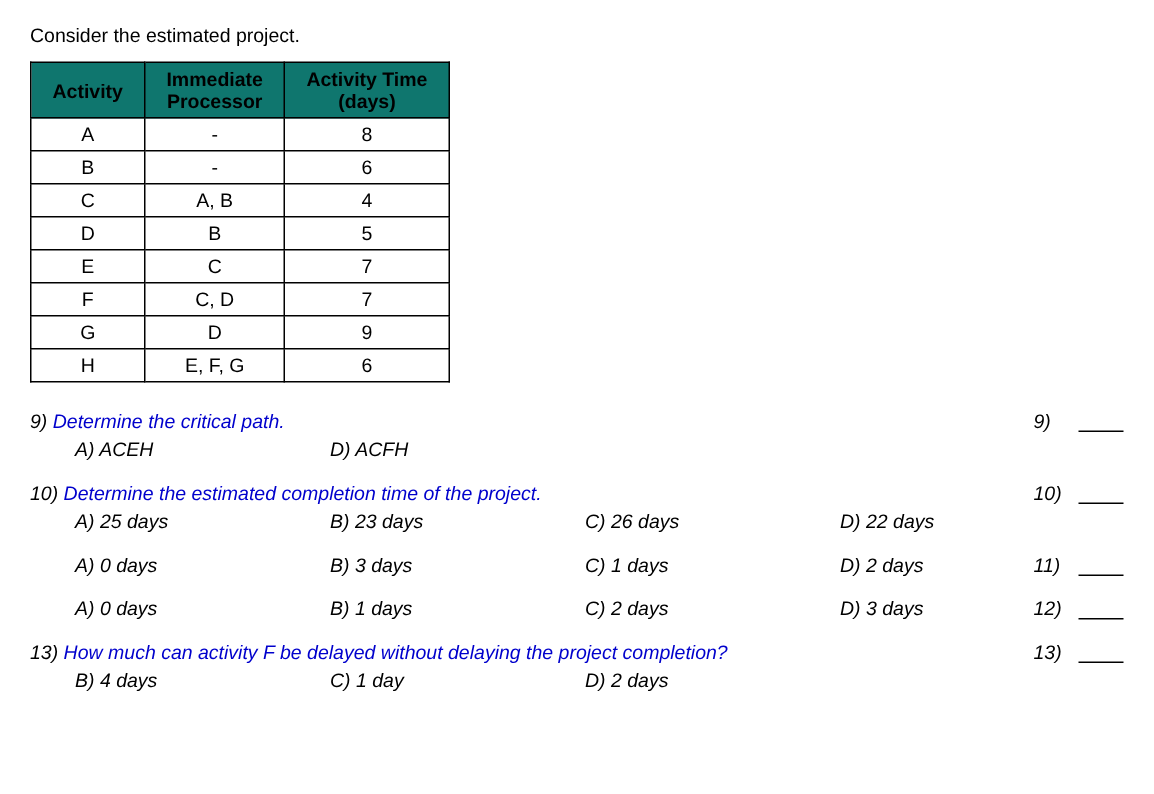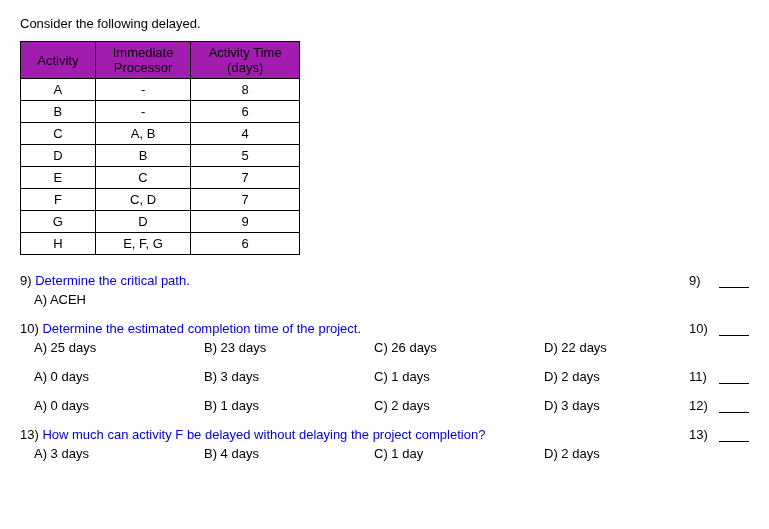--- a/index.html
+++ b/index.html
@@ -21,39 +21,40 @@
       margin-bottom: 18px;
       min-width: 280px;
     }
     table.activity-table th, table.activity-table td {
       border: 1px solid #000;
       padding: 3px 14px;
       text-align: center;
       font-size: 13px;
     }
     table.activity-table th {
-      background: #a21caf;
-      font-weight: normal;
+      background: #0f766e;
+      font-weight: bold;
     }
     .question-block {
       margin-bottom: 14px;
       position: relative;
+      font-style: italic;
     }
     .question-line {
       color: #0000cc;
       font-size: 13px;
       margin-bottom: 4px;
     }
     .question-line span.qnum {
       color: #000;
     }
     .answers-row {
       display: flex;
       gap: 0;
-      margin-left: 14px;
+      margin-left: 30px;
       width: 680px;
     }
     .answer-choice {
       width: 170px;
       font-size: 13px;
       color: #000;
     }
     .answer-choice .letter {
       color: #000;
     }
@@ -71,21 +72,21 @@
       display: inline-block;
       width: 30px;
       border-bottom: 1px solid #000;
       margin-left: 4px;
       vertical-align: bottom;
     }
   </style>
 </head>
 <body>
 
-<p class="intro-text">Consider the following delayed.</p>
+<p class="intro-text">Consider the estimated project.</p>
 
 <table class="activity-table">
   <thead>
     <tr>
       <th>Activity</th>
       <th>Immediate<br>Processor</th>
       <th>Activity Time<br>(days)</th>
     </tr>
   </thead>
   <tbody id="activity-tbody">
@@ -130,20 +131,21 @@
         <td>6</td>
       </tr>
     </tbody>
 </table>
 
 <div id="questions-container">
     <div class="question-block">
       <div class="question-line"><span class="qnum">9)</span> Determine the critical path.</div>
       <div class="answers-row">
         <div class="answer-choice"><span class="letter">A)</span> ACEH</div>
+        <div class="answer-choice"><span class="letter">D)</span> ACFH</div>
       </div>
       <div class="side-num">
         <span>9)</span>
         <span class="blank-line"></span>
       </div>
     </div>
     <div class="question-block">
       <div class="question-line"><span class="qnum">10)</span> Determine the estimated completion time of the project.</div>
       <div class="answers-row">
         <div class="answer-choice"><span class="letter">A)</span> 25 days</div>
@@ -176,21 +178,20 @@
         <div class="answer-choice"><span class="letter">D)</span> 3 days</div>
       </div>
       <div class="side-num">
         <span>12)</span>
         <span class="blank-line"></span>
       </div>
     </div>
     <div class="question-block">
       <div class="question-line"><span class="qnum">13)</span> How much can activity F be delayed without delaying the project completion?</div>
       <div class="answers-row">
-        <div class="answer-choice"><span class="letter">A)</span> 3 days</div>
         <div class="answer-choice"><span class="letter">B)</span> 4 days</div>
         <div class="answer-choice"><span class="letter">C)</span> 1 day</div>
         <div class="answer-choice"><span class="letter">D)</span> 2 days</div>
       </div>
       <div class="side-num">
         <span>13)</span>
         <span class="blank-line"></span>
       </div>
     </div>
   </div>

